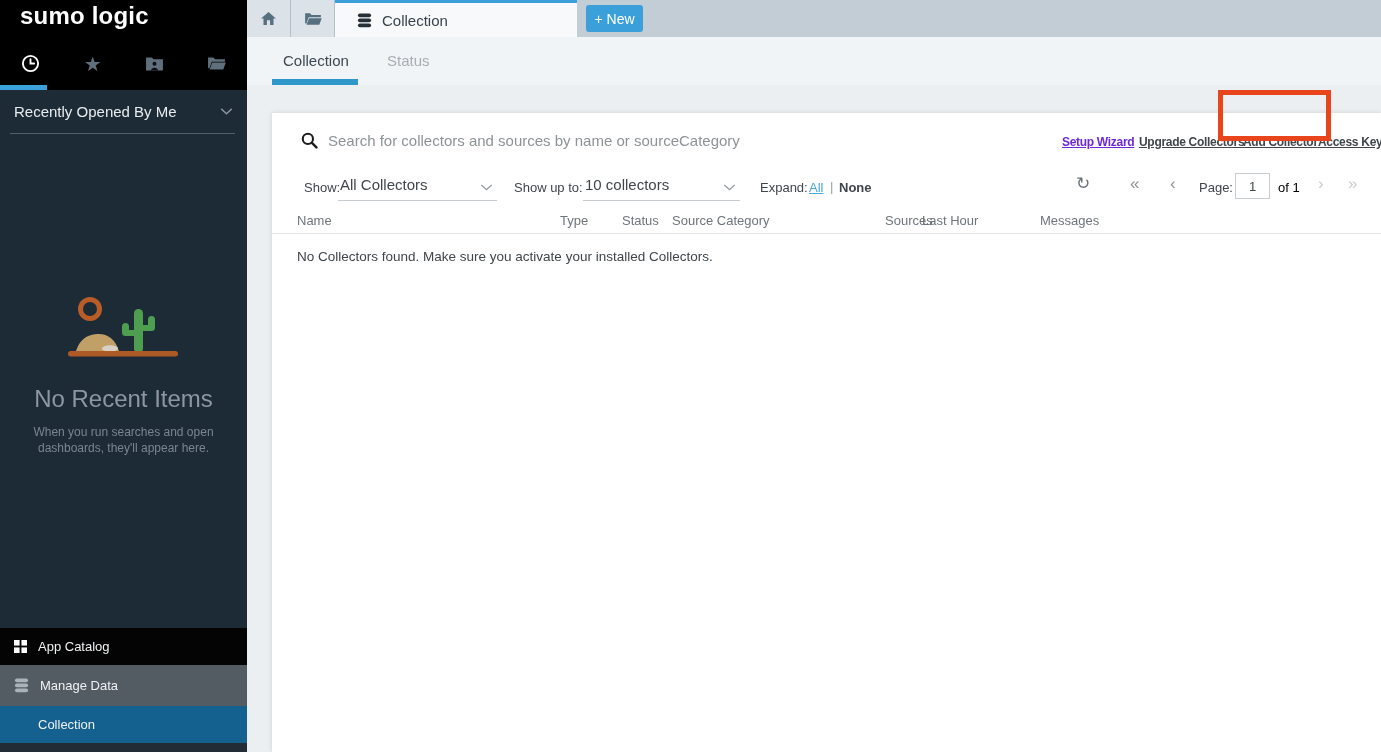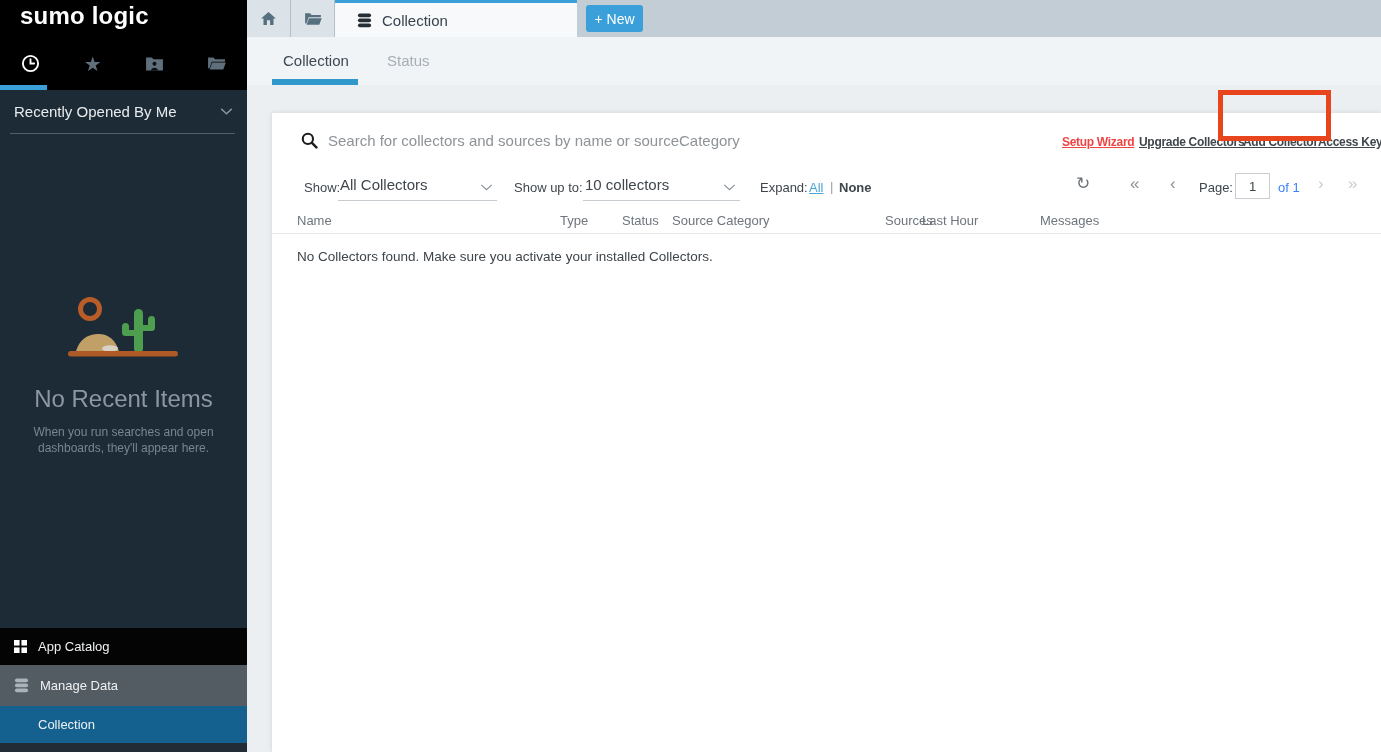--- a/index.html
+++ b/index.html
@@ -49,21 +49,21 @@
   .subtab-bar { position:absolute; left:25px; top:42px; width:86px; height:6px; background:#2f97ca; }
 
   .content { position:absolute; left:0; top:85px; width:1134px; height:667px; background:#eceff1; }
   .panel { position:absolute; left:25px; top:0; right:0; bottom:0; background:#fff; box-shadow:0 0 5px rgba(0,0,0,0.12);margin-top:28px; }
 
   .search-icon { position:absolute; left:29px; top:19px; }
   .search-input { position:absolute; left:56px; top:13px; width:620px; height:28px; border:none; outline:none; font-size:15px; color:#3f464c; font-family:"Liberation Sans",sans-serif; background:transparent; }
   .search-input::placeholder { color:#8d9397; opacity:1; }
 
   .hlink { position:absolute; top:22px; font-size:12px; font-weight:600; letter-spacing:-0.3px; text-decoration:underline; color:#3f464c; cursor:pointer; white-space:nowrap; }
-  .hlink-blue { color:#ef4444; }
+  .hlink-blue { color:#6d28d9; }
   .lnk-setup { left:790px; }
   .lnk-upgrade { left:867px; }
   .lnk-add { left:971px; }
   .lnk-access { left:1046px; }
 
   .ctl-label { position:absolute; top:67px; font-size:13px; color:#3f464c; }
   .dropdown { position:absolute; top:58px; height:30px; border-bottom:1px solid #c6ccd0; cursor:pointer; }
   .dd-value { position:absolute; left:2px; top:5px; font-size:15px; color:#3f464c; white-space:nowrap; }
   .dd-chevron { position:absolute; right:4px; bottom:9px; }
   .dd-show { left:66px; width:159px; }
@@ -71,21 +71,21 @@
   .expand-all { position:absolute; left:537px; top:67px; font-size:13px; color:#4aa6d5; text-decoration:underline; cursor:pointer;text-align:center; }
   .expand-sep { position:absolute; left:558px; top:66px; font-size:13px; color:#9ba1a6; }
   .expand-none { position:absolute; left:567px; top:67px; font-size:13px; font-weight:700; color:#3f464c; cursor:pointer; }
 
   .refresh { position:absolute; left:804px; top:60px; font-size:17px; color:#6b7278; cursor:pointer; }
   .pg-arrow { position:absolute; top:61px; font-size:17px; color:#8a9196; cursor:pointer; }
   .pg-first { left:858px; } .pg-prev { left:898px; }
   .pg-next { left:1046px; color:#c9ced3; } .pg-last { left:1076px; color:#c9ced3; }
   .pg-label { position:absolute; left:927px; top:67px; font-size:13px; color:#3f464c; }
   .pg-input { position:absolute; left:963px; top:60px; width:35px; height:26px; border:1px solid #c7cdd1; text-align:center; font-size:13px; color:#3f464c; font-family:"Liberation Sans",sans-serif; outline:none; }
-  .pg-total { position:absolute; left:1006px; top:67px; font-size:13px; color:#3b82f6; white-space:nowrap; }
+  .pg-total { position:absolute; left:1006px; top:67px; font-size:13px; color:#000000; white-space:nowrap; }
 
   .thead { position:absolute; left:0; top:98px; right:0; height:23px; border-bottom:1px solid #e4e7e9; }
   .th { position:absolute; top:2px; font-size:13px; color:#6e757c; cursor:pointer; white-space:nowrap; }
   .th-name{left:25px;} .th-type{left:288px;} .th-status{left:350px;} .th-sourcecat{left:400px;}
   .th-sources{left:613px;text-align:center;} .th-lasthour{left:650px;} .th-messages{left:768px;}
 
   .empty-msg { position:absolute; left:25px; top:136px; font-size:13.5px; color:#3e454b; }
 
   
   .red-box { position:absolute; left:1218px; top:90px; width:113px; height:51px; border:5px solid #e8451c; z-index:50; pointer-events:none; }

